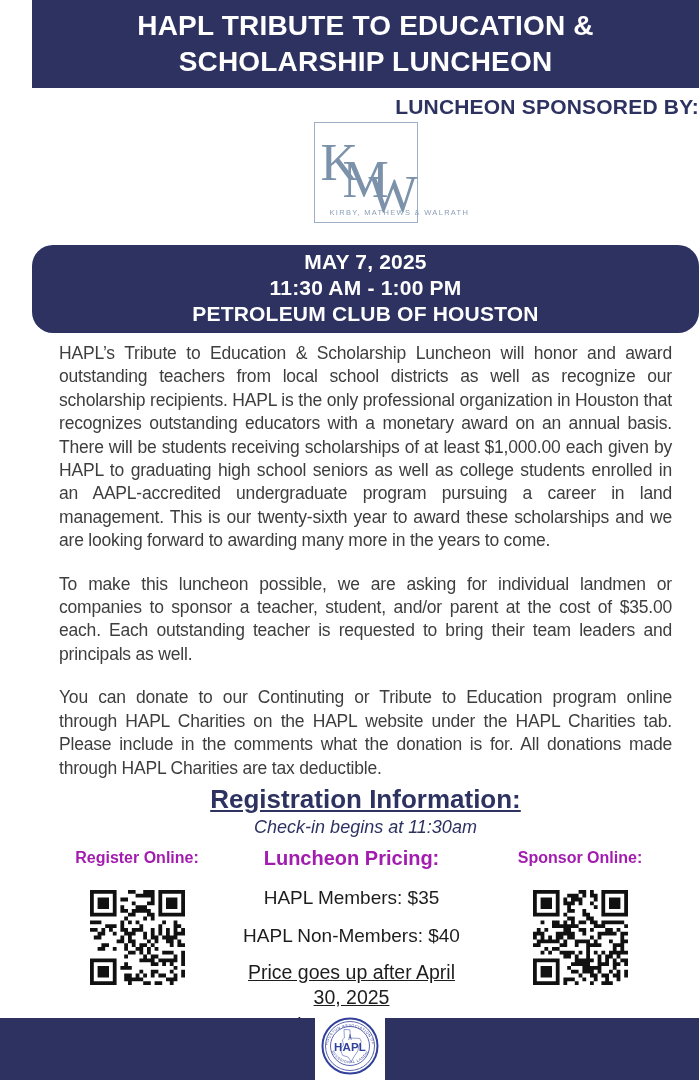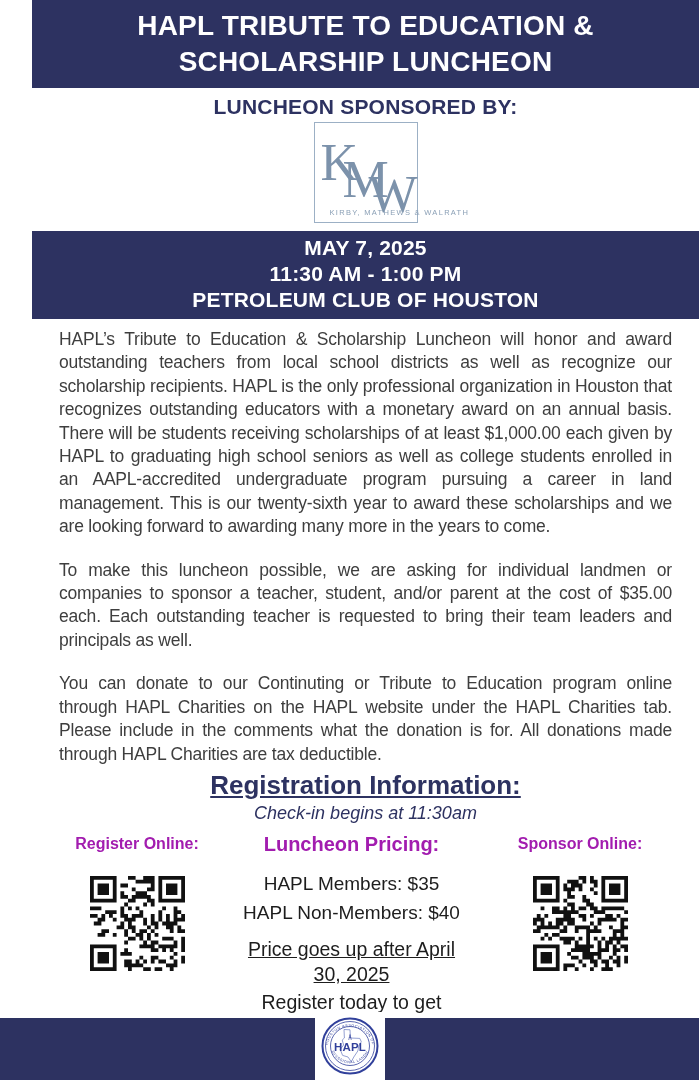--- a/index.html
+++ b/index.html
@@ -13,61 +13,62 @@
     --kmw-firm:#8ba0b6; --seal-blue:#31409b; --body-ink:#3e3e3e;
   }
   
   .top-banner {
     background:var(--navy); color:#fff; text-align:center;
     padding:8px 10px; font-weight:bold; font-size:28px; line-height:36px;
     letter-spacing:0.2px;
   }
   
   .sponsor-label {
-    margin-top:7px; text-align:center; color:var(--navy);
+    margin-top:7px; text-align:right; color:var(--navy);
     font-weight:bold; font-size:21px; letter-spacing:0.2px;
   }
   .kmw-wrap { display:flex; justify-content:center; margin-top:3px; height:103px; }
   .kmw-box { position:relative; width:104px; height:101px; }
   .kmw-frame { position:absolute; inset:0; border:1.5px solid var(--kmw-border); }
   .kmw-letter {
     position:absolute; font-family:"Liberation Serif", serif;
     color:var(--kmw-blue); font-size:52px; line-height:1;
   }
   .kmw-k { left:7px;  top:15px; }
   .kmw-m { left:29px; top:32px; }
   .kmw-w { left:55px; top:47px; }
   .kmw-firm {
     position:absolute; bottom:6px; left:16px; width:100%; text-align:center;
     font-size:7.5px; letter-spacing:1.3px; color:var(--kmw-firm); white-space:nowrap;
   }
   
   .event-banner {
-    margin-top:6px; background:var(--navy); color:#fff; text-align:center;
+    margin-top:20px; background:var(--navy); color:#fff; text-align:center;
     font-weight:bold; font-size:21px; line-height:26px; padding:4px 0 6px;
     letter-spacing:0.2px;
+    border-radius:21px;
   }
   
   .content { padding:0 27px; color:var(--body-ink); font-size:17.5px;
     line-height:23.4px; text-align:justify; letter-spacing:-0.2px; }
   .content p { margin-top:9px; }
   .content p + p { margin-top:20px; }
   
   .reg-heading { margin-top:4px; text-align:center; color:var(--navy);
     font-weight:bold; font-size:26px; line-height:30px;text-decoration:underline; }
   .reg-checkin { margin-top:2px; text-align:center; color:var(--navy);
     font-style:italic; font-size:18px; line-height:22px; }
   .reg-grid { display:grid; grid-template-columns:210px 1fr 238px; margin-top:8px; }
   .col { text-align:center; }
   .col-label { font-weight:bold; font-size:16px; line-height:24px; color:#a21caf; }
   .qr { width:95px; height:95px; margin:20px auto 0; display:block; background:#fff; }
   .pricing-heading { font-weight:bold; font-size:20px; line-height:24px; color:#a21caf; }
   .price-line  { font-size:19px; line-height:24px; color:#1d1d1d; }
   .price-line.first { margin-top:16px; }
-  .price-line.second { margin-top:5px; }
+  .price-line.second { margin-top:14px; }
   .price-note { font-size:19.5px; line-height:25px; color:#1d1d1d; }
   .price-note.first { margin-top:12px;text-decoration:underline; }
   .price-note.second { margin-top:3px; }
   
   .closing { margin-top:2px; text-align:center; font-size:18.5px;
     line-height:24px; color:#2a2a2a; }
   .credits { margin-top:4px; text-align:center; font-size:18.5px;
     line-height:24px; color:#2a2a2a; font-style:italic; }
   
   .footer-bar { position:absolute; left:0; right:0; bottom:0; height:62px;

